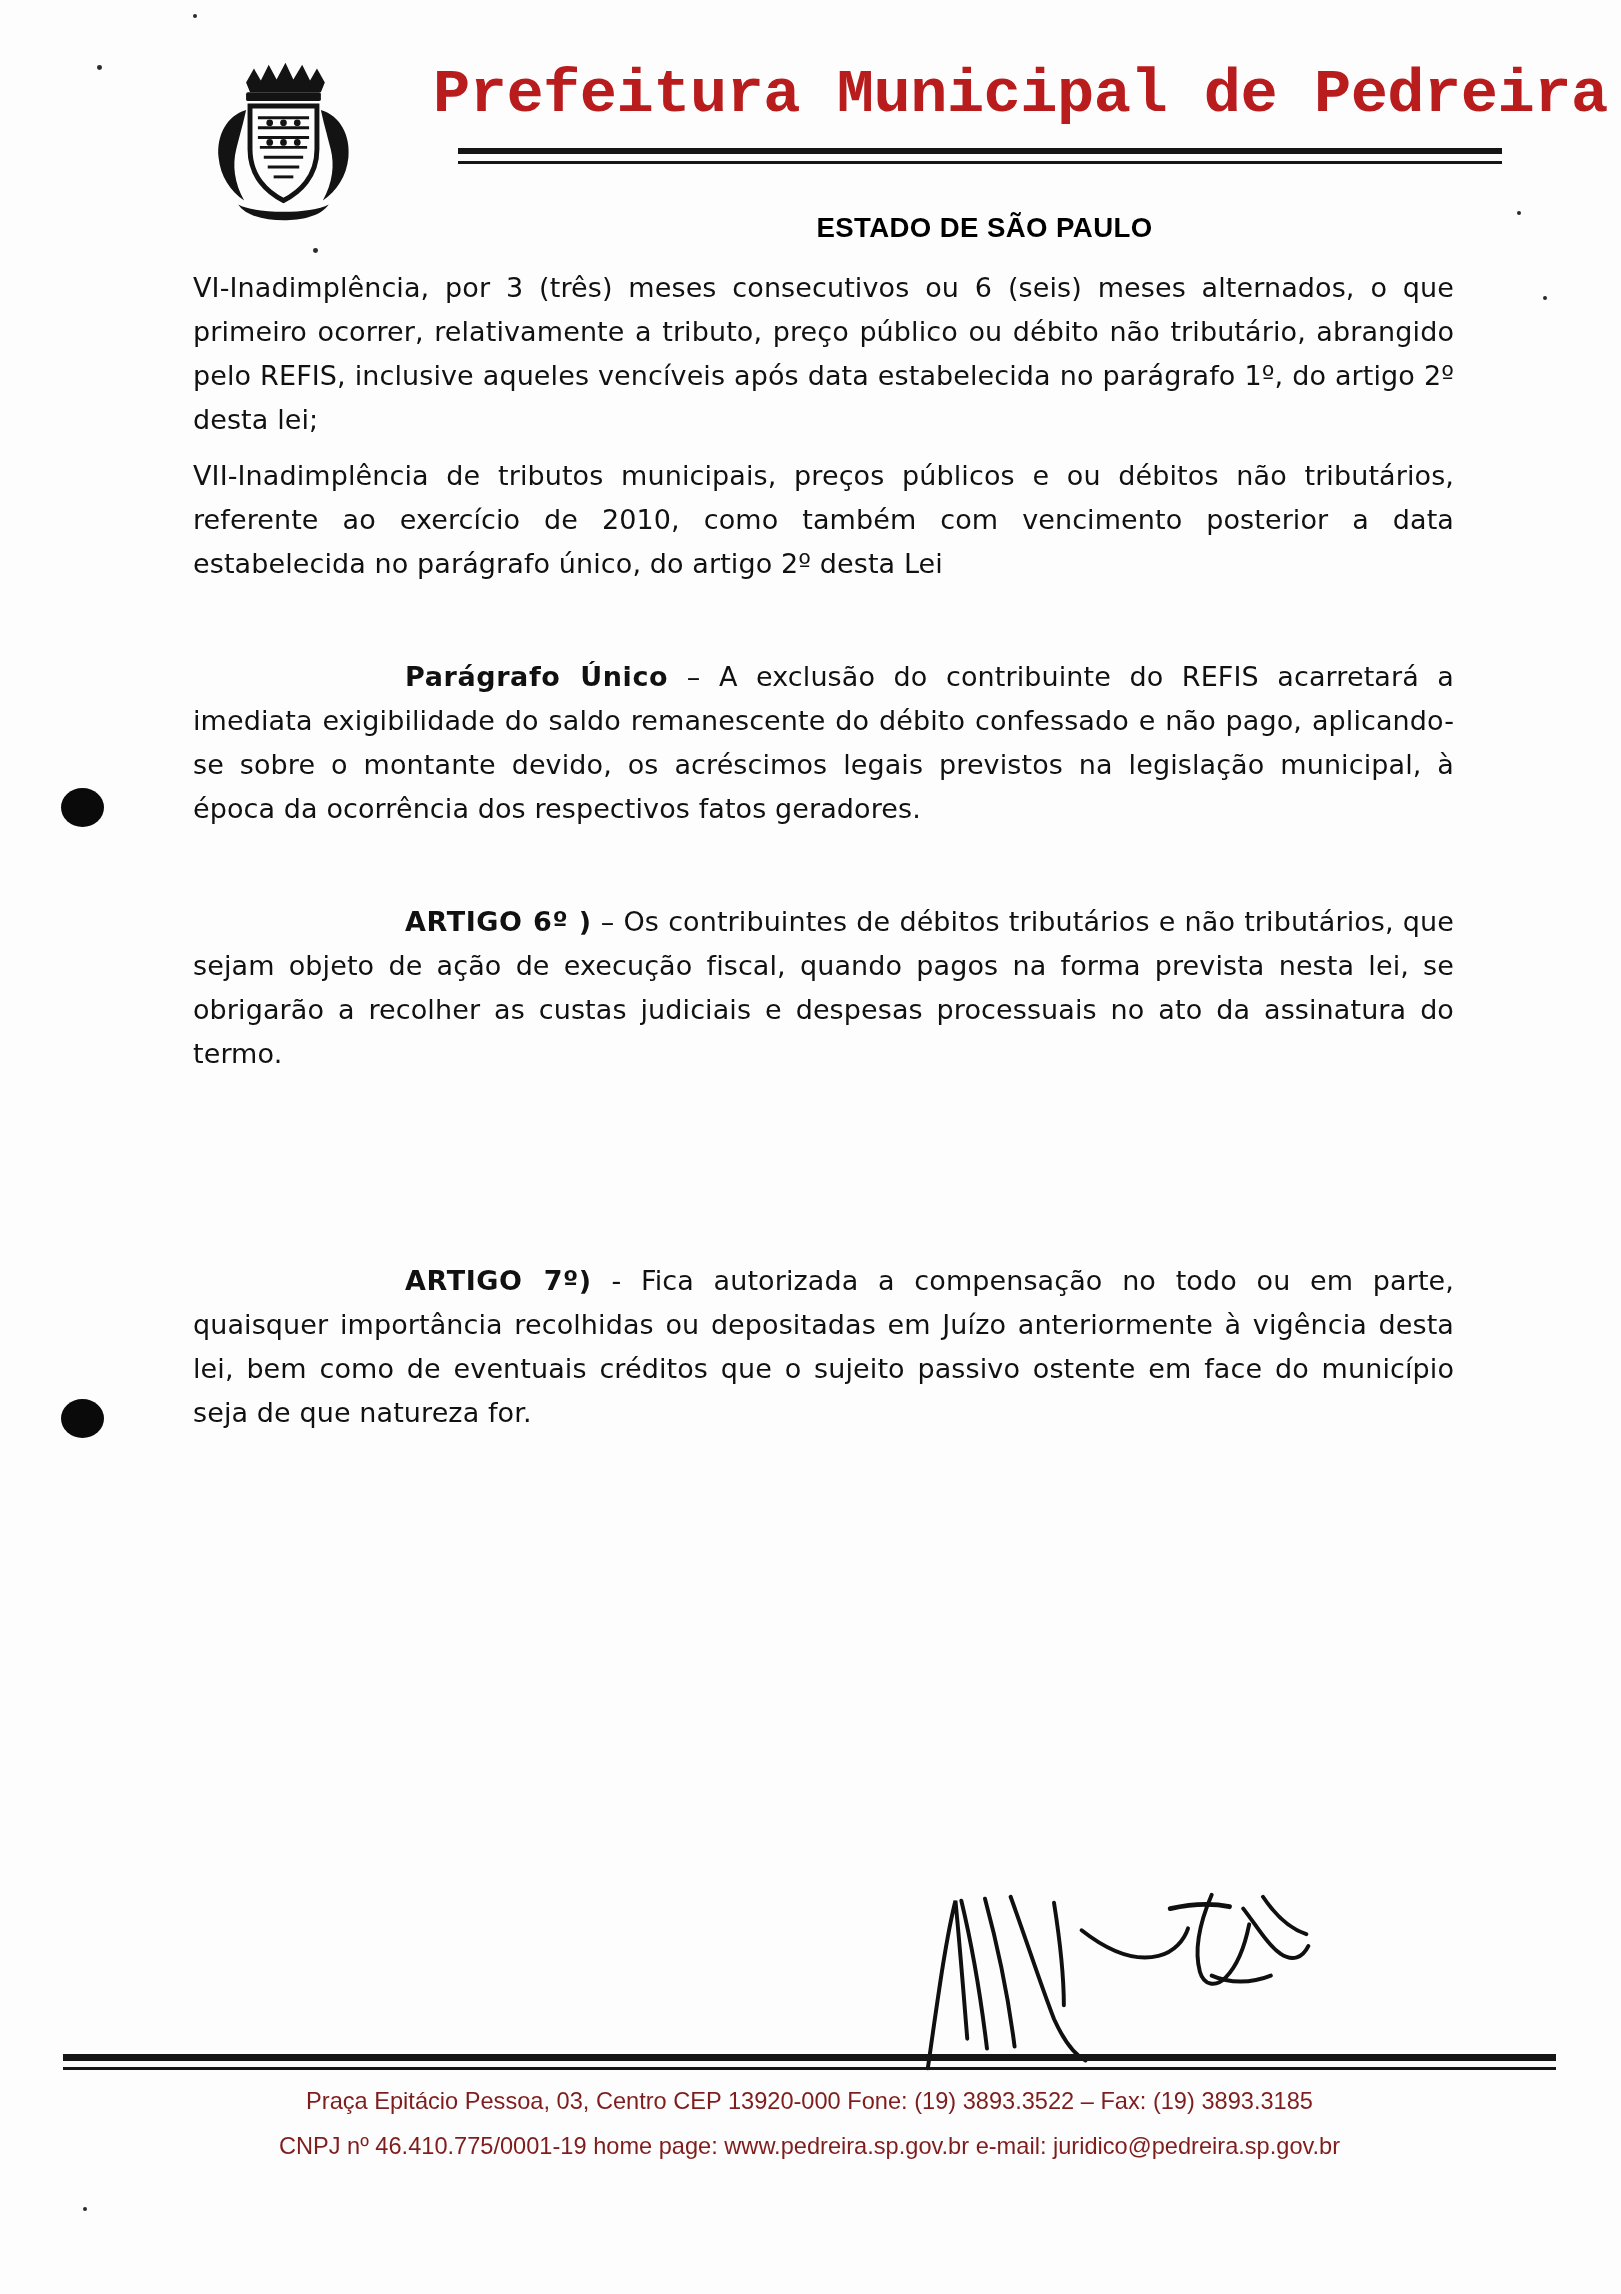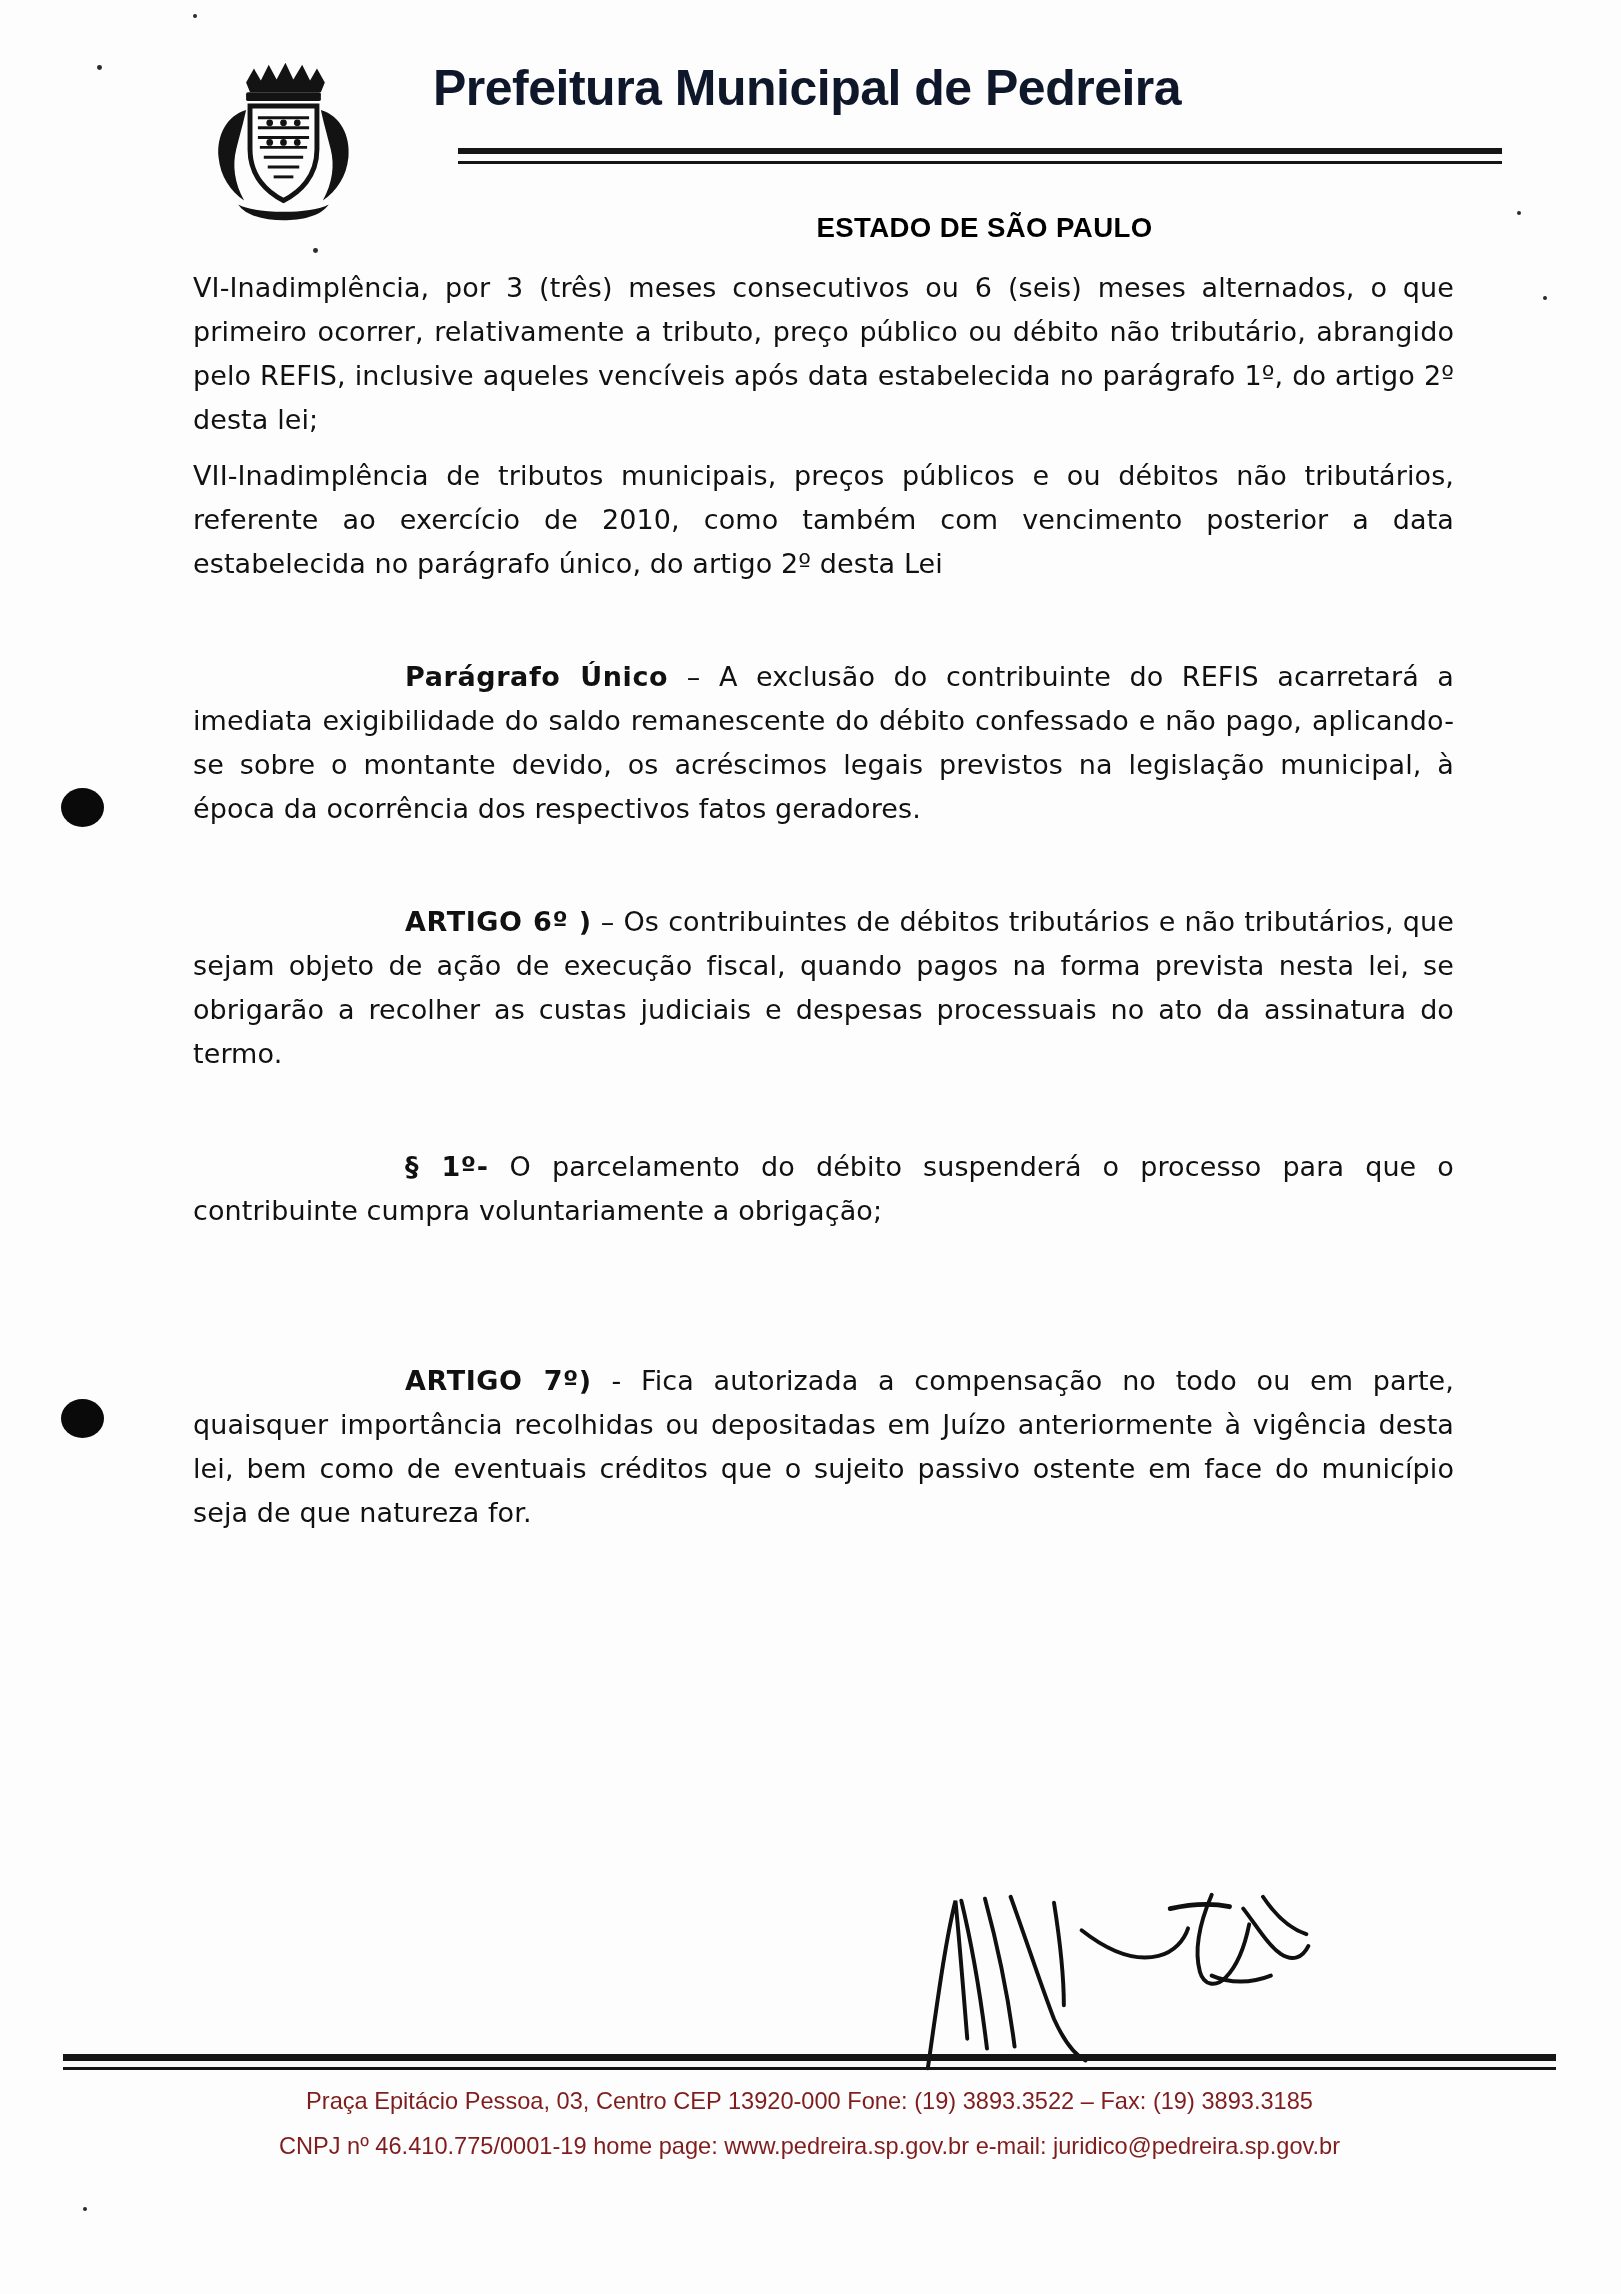--- a/index.html
+++ b/index.html
@@ -32,25 +32,25 @@
     left: 189px;
     top: 15.8px;
     width: 187px;
     height: 187px;
   }
   .header-title {
     position: absolute;
     left: 433px;
     top: 29.6px;
     width: 1103px;
-    font-family: Liberation Sans, sans-serif;
+    font-family: Liberation Mono, monospace;
     font-weight: bold;
-    font-size: 50px;
+    font-size: 62px;
     letter-spacing: -0.5px;
-    color: #0f172a;
+    color: #b91c1c;
     white-space: nowrap;
   }
   .rule-thick {
     position: absolute;
     left: 458px;
     top: 118px;
     width: 1044px;
     height: 6.9px;
     background: #161616;
   }
@@ -224,23 +224,20 @@
     </p>
 
     <div class="gap-l"></div>
 
     <p class="doc">
       <span class="tab"></span><b class="heading">ARTIGO 6º )</b><span> – Os contribuintes de débitos tributários e não tributários, que sejam objeto de ação de execução fiscal, quando pagos na forma   prevista nesta lei, se obrigarão a recolher as custas judiciais e despesas processuais no ato da assinatura do termo.</span>
     </p>
 
     <div class="gap-l"></div>
 
-    <p class="doc">
-      <span class="tab"></span><b class="heading">§ 1º-</b><span> O parcelamento do débito suspenderá o processo para que o contribuinte cumpra voluntariamente a obrigação;</span>
-    </p>
 
     <div class="gap-l"></div>
 
 
     <div class="gap-l"></div>
 
     <p class="doc">
       <span class="tab"></span><b class="heading">ARTIGO 7º)</b><span>  -    Fica autorizada a compensação no todo ou em parte, quaisquer importância recolhidas ou depositadas em Juízo anteriormente à vigência desta lei, bem como de eventuais créditos que o sujeito passivo ostente em face do município seja de que natureza for.</span>
     </p>
 

